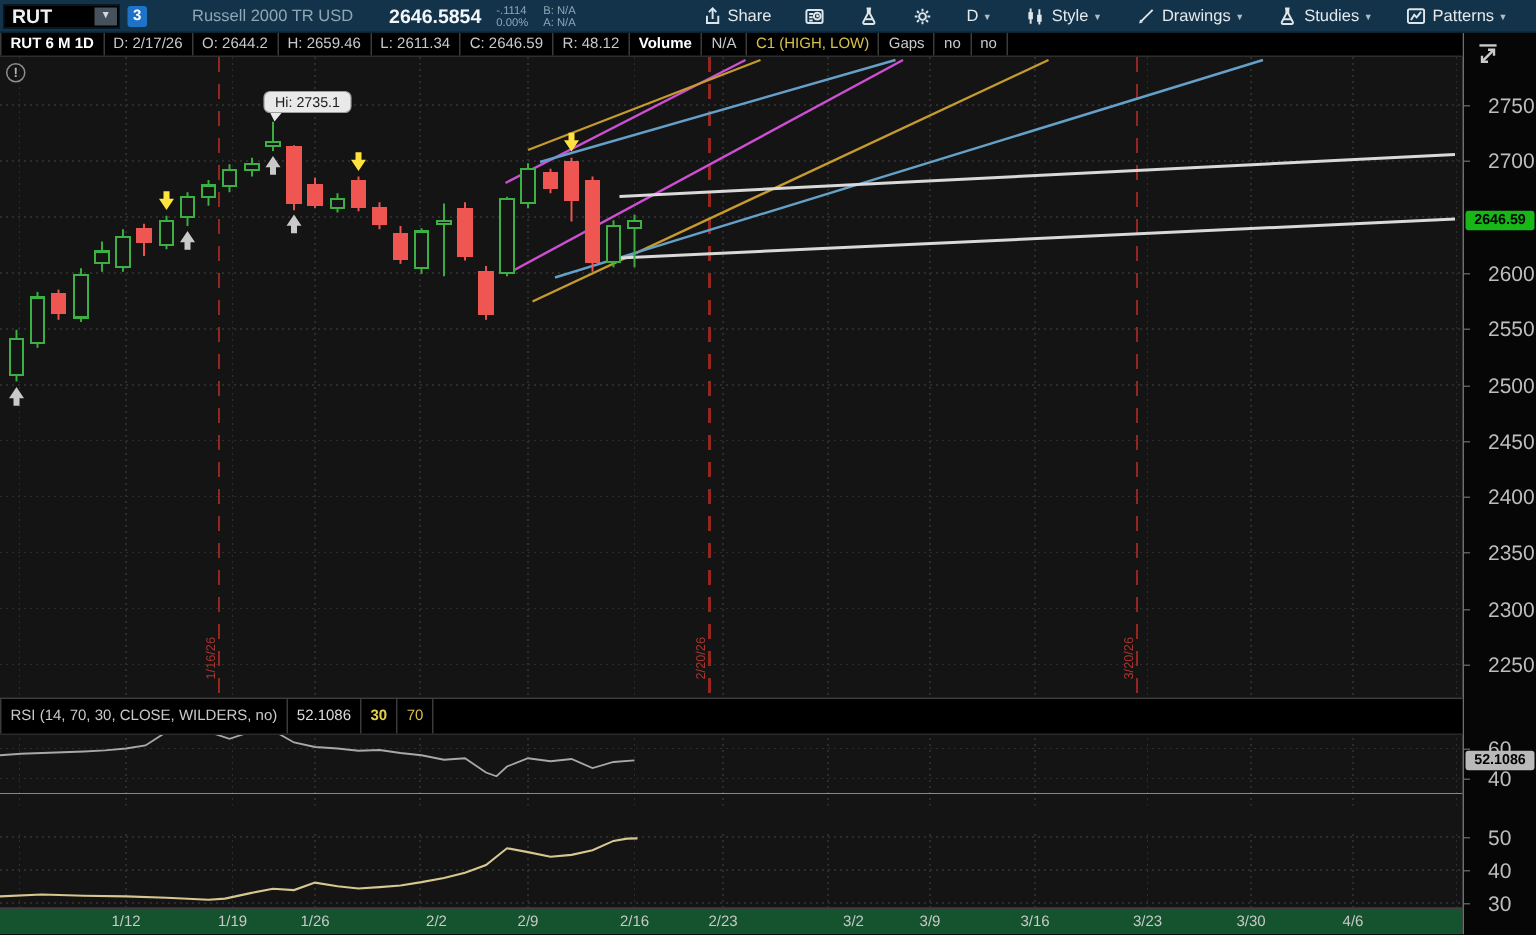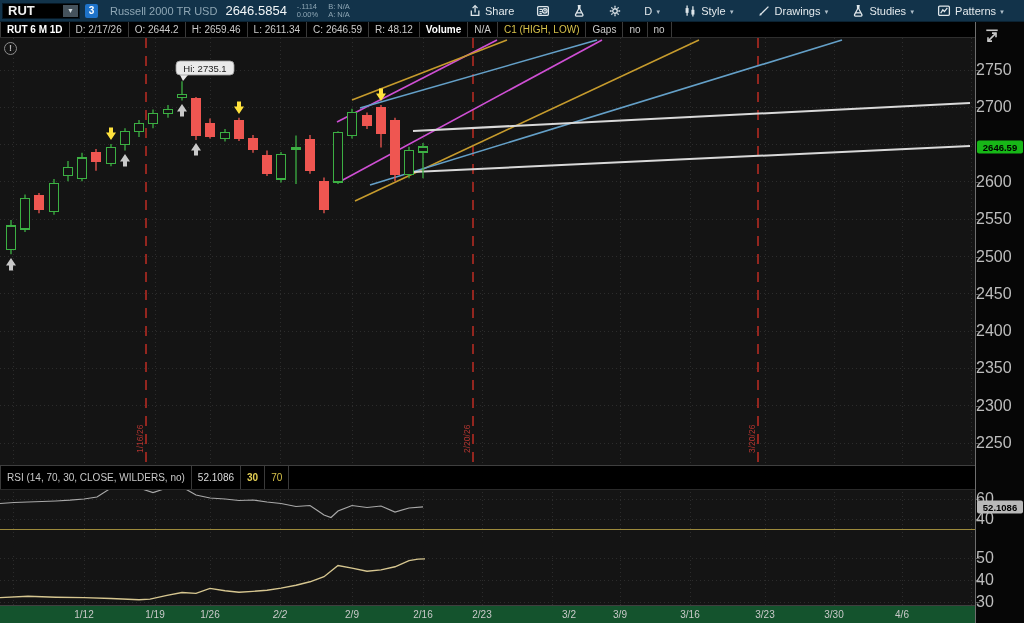--- a/index.html
+++ b/index.html
@@ -10,22 +10,22 @@
   
   #top-toolbar { position:absolute; left:0; top:0; width:1024px; height:22px;
     background:#12334a; display:flex; align-items:center; border-bottom:1px solid #0b2232; z-index:5; }
   #symbol-box { position:relative; margin-left:2px; width:78px; height:16px; background:#000;
     border:1px solid #061724; display:flex; align-items:center; }
   #symbol-box .sym { color:#f0f0f0; font-size:13px; font-weight:bold; padding-left:5px; flex:1; }
   #symbol-caret { width:15px; height:12px; background:#45525c; margin-right:1px; color:#cfd8de;
     font-size:7px; display:flex; align-items:center; justify-content:center; }
   #badge3 { margin-left:5px; width:13px; height:14px; background:#1e73c9; color:#fff;
     font-size:10px; font-weight:bold; display:flex; align-items:center; justify-content:center; border-radius:2px; }
-  .tb-name { color:#8fa7b5; font-size:11px; margin-left:12px; }
-  .tb-price { color:#f2f6f8; font-size:13px; font-weight:normal; margin-left:8px; }
+  .tb-name { color:#8fa7b5; font-size:11px; margin-left:30px; }
+  .tb-price { color:#f2f6f8; font-size:13px; font-weight:bold; margin-left:24px; }
   .tb-stack { display:flex; flex-direction:column; justify-content:center; margin-left:10px; line-height:8px; }
   .tb-stack span { color:#8fa7b5; font-size:7.5px; }
   #toolbar-right { margin-left:auto; display:flex; align-items:center; gap:0; margin-right:8px; }
   .tb-item { display:flex; align-items:flex-end; gap:4px; color:#e3e9ec; font-size:11px;
     padding:8px 11px; height:28px; align-items:center; cursor:default; }
   .tb-item .tbicon { width:14px; height:14px; stroke:#dfe6ea; fill:none; stroke-width:1.2; }
   .tb-item .caret { font-size:6px; color:#aebec8; align-self:flex-end; margin-bottom:2px; margin-left:-1px; }
 
   
   .hdr-row { position:absolute; left:0; background:#000; display:flex; align-items:stretch; z-index:4; }
@@ -53,21 +53,21 @@
   .hilabel-text { fill:#1c1c1c; font-size:9.5px; font-family:"Liberation Sans",sans-serif; }
 
   
   #x-axis { position:absolute; left:0; top:605px; width:975px; height:18px; background:#14532d;
     border-top:1px solid #3f3f3f; }
   .xlab { position:absolute; top:3px; transform:translateX(-50%); color:#c9c9c9; font-size:10px; }
 
   
   #price-axis { position:absolute; left:975px; top:22px; width:49px; height:601px; background:#060606;
     border-left:1px solid #6e6e6e; }
-  .ylab { position:absolute; left:0; transform:translateY(-50%); color:#bdbdbd; font-size:16px; }
+  .ylab { position:absolute; left:16px; transform:translateY(-50%); color:#bdbdbd; font-size:14px; }
   .ytick { position:absolute; left:0; width:4px; height:1px; background:#5a5a5a; }
   .bubble { position:absolute; left:1px; width:46px; height:13px; border-radius:2px;
     font-size:9.5px; font-weight:bold; color:#000; text-align:center; line-height:13px; transform:translateY(-50%); }
   #maximize-icon { position:absolute; left:8px; top:6px; width:16px; height:16px; }
   #maximize-icon svg { stroke:#c9c9c9; stroke-width:1.4; fill:none; }
 
   #warning-icon { position:absolute; left:4px; top:42px; width:13px; height:13px; border:1.3px solid #8d8d8d;
     border-radius:50%; color:#b5b5b5; font-size:9px; font-weight:bold; text-align:center; line-height:11px; z-index:3; }
 </style>
 </head>
@@ -403,21 +403,21 @@
       <line class="grid" x1="0" y1="558" x2="975" y2="558"></line>
       <line class="grid" x1="0" y1="580" x2="975" y2="580"></line>
       <line class="grid" x1="0" y1="602" x2="975" y2="602"></line>
       <polyline points="0,597.6 28,596.3 56,597.2 84,597.6 111,598.5 139,599.8 150,599.1 167,595.4 182,592.5 196,593.4 210,588.4 225,590.8 239,592.3 253,591.4 267,590.3 281,588.1 296,585.3 310,581.8 324,576.7 338,565.5 352,568.1 367,571.2 381,569.9 395,566.8 409,560.6 418,559.1 425,558.9" fill="none" stroke="#d6c690" stroke-width="1.4"></polyline>
     </svg>
 
   <div id="x-axis">
       <div class="xlab" style="left: 84px;">1/12</div>
       <div class="xlab" style="left: 155px;">1/19</div>
       <div class="xlab" style="left: 210px;">1/26</div>
-      <div class="xlab" style="left: 280px; font-style: italic;">2/2</div>
+      <div class="xlab" style="left: 291px;">2/2</div>
       <div class="xlab" style="left: 352px;">2/9</div>
       <div class="xlab" style="left: 423px;">2/16</div>
       <div class="xlab" style="left: 482px;">2/23</div>
       <div class="xlab" style="left: 569px;">3/2</div>
       <div class="xlab" style="left: 620px;">3/9</div>
       <div class="xlab" style="left: 690px;">3/16</div>
       <div class="xlab" style="left: 765px;">3/23</div>
       <div class="xlab" style="left: 834px;">3/30</div>
       <div class="xlab" style="left: 902px;">4/6</div>
     </div>

